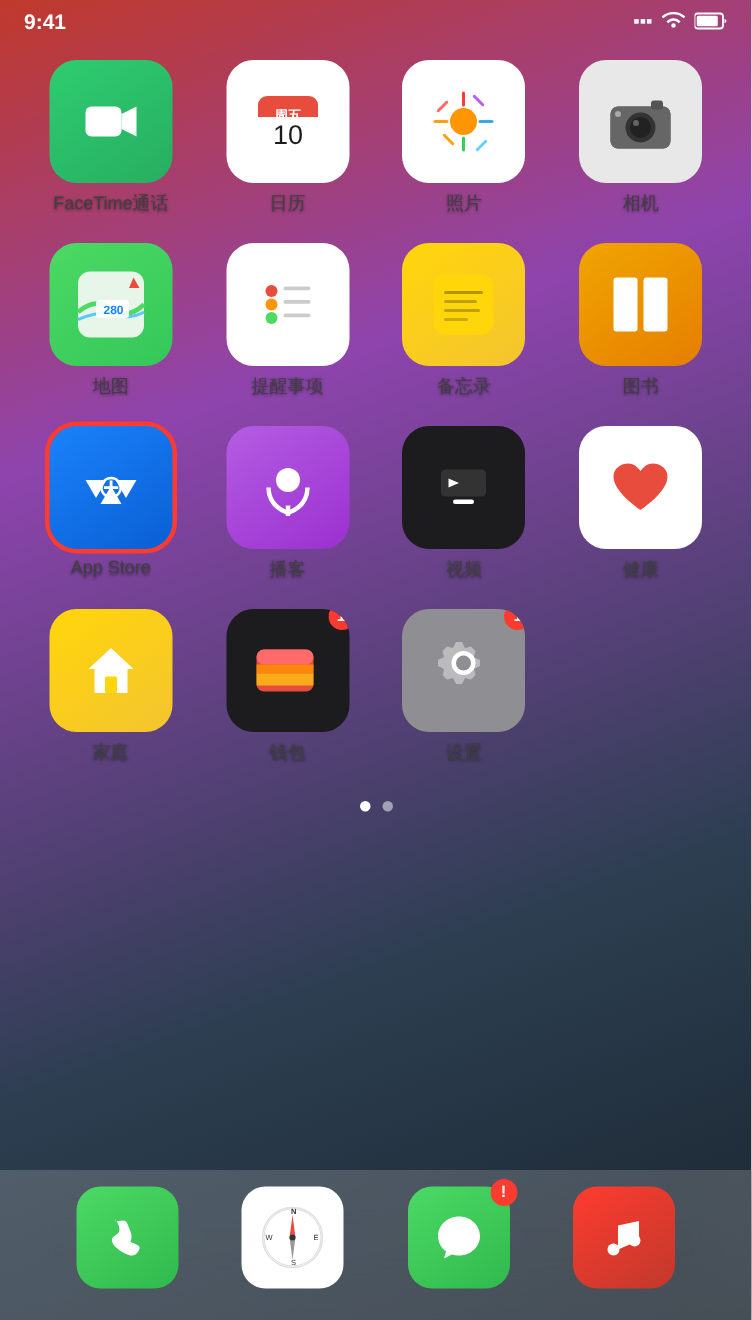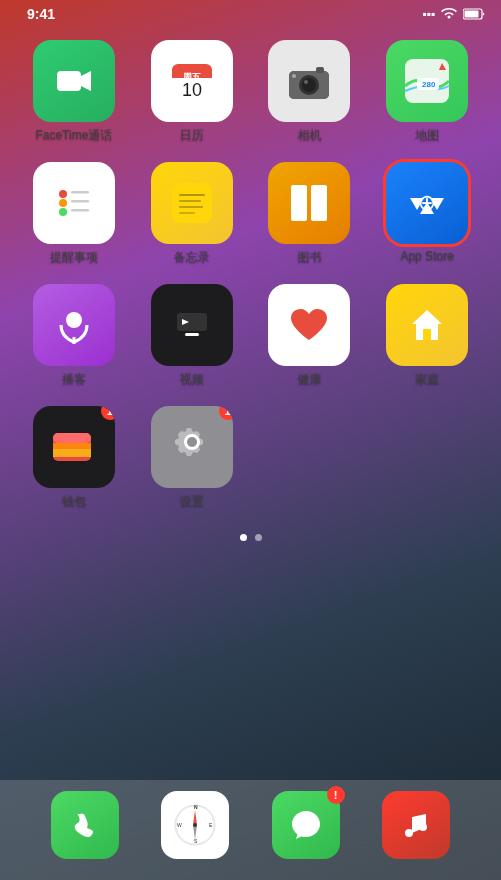--- a/index.html
+++ b/index.html
@@ -21,21 +21,21 @@
       z-index: 10;
       height: 28px;
       display: flex;
       align-items: center;
       justify-content: space-between;
       padding: 0 16px;
       color: white;
       font-size: 13px;
       font-weight: 600;
     }
-    .status-time { font-size: 14px; font-weight: 700; margin-left: 11px; }
+    .status-time { font-size: 14px; font-weight: 700; }
     .status-right { display: flex; gap: 6px; align-items: center; font-size: 12px; }
 
     
     .app-grid {
       position: relative;
       z-index: 10;
       display: grid;
       grid-template-columns: repeat(4, 1fr);
       gap: 18px 10px;
       padding: 12px 20px 0 20px;
@@ -217,20 +217,36 @@
       <rect x="5" y="8" width="40" height="37" rx="6" fill="white"></rect>
       <rect x="5" y="8" width="40" height="14" rx="6" fill="#e74c3c"></rect>
       <rect x="5" y="16" width="40" height="6" fill="#e74c3c"></rect>
       <text x="25" y="24" text-anchor="middle" font-size="9" fill="white" font-weight="bold">周五</text>
       <text x="25" y="40" text-anchor="middle" font-size="18" fill="#1c1c1e" font-weight="300">10</text>
     </svg>
       </div>
       <span class="app-label">日历</span>
     </div>
     <div class="app-item">
+      <div class="app-icon icon-photos">
+        <svg width="50" height="50" viewBox="0 0 50 50">
+      <circle cx="25" cy="25" r="9" fill="#ff9500"></circle>
+      <rect x="24" y="5" width="2" height="10" rx="1" fill="#ff3b30"></rect>
+      <rect x="24" y="35" width="2" height="10" rx="1" fill="#30d158"></rect>
+      <rect x="5" y="24" width="10" height="2" rx="1" fill="#ff9f0a"></rect>
+      <rect x="35" y="24" width="10" height="2" rx="1" fill="#32ade6"></rect>
+      <rect x="10" y="10" width="2" height="10" rx="1" fill="#ff6961" transform="rotate(45 11 15)"></rect>
+      <rect x="36" y="36" width="2" height="10" rx="1" fill="#64d2ff" transform="rotate(45 37 41)"></rect>
+      <rect x="10" y="36" width="10" height="2" rx="1" fill="#ff9f0a" transform="rotate(45 15 37)"></rect>
+      <rect x="30" y="10" width="10" height="2" rx="1" fill="#bf5af2" transform="rotate(45 35 11)"></rect>
+    </svg>
+      </div>
+      <span class="app-label">照片</span>
+    </div>
+    <div class="app-item">
       <div class="app-icon icon-camera">
         <svg width="46" height="42" viewBox="0 0 46 42" fill="#333">
       <rect x="3" y="11" width="40" height="28" rx="5" fill="#555"></rect>
       <rect x="3" y="11" width="40" height="28" rx="5" fill="#666"></rect>
       <circle cx="23" cy="25" r="10" fill="#333"></circle>
       <circle cx="23" cy="25" r="7" fill="#222"></circle>
       <circle cx="20" cy="22" r="2" fill="rgba(255,255,255,0.3)"></circle>
       <rect x="30" y="7" width="8" height="6" rx="2" fill="#555"></rect>
       <circle cx="8" cy="16" r="2" fill="#aaa"></circle>
     </svg>

